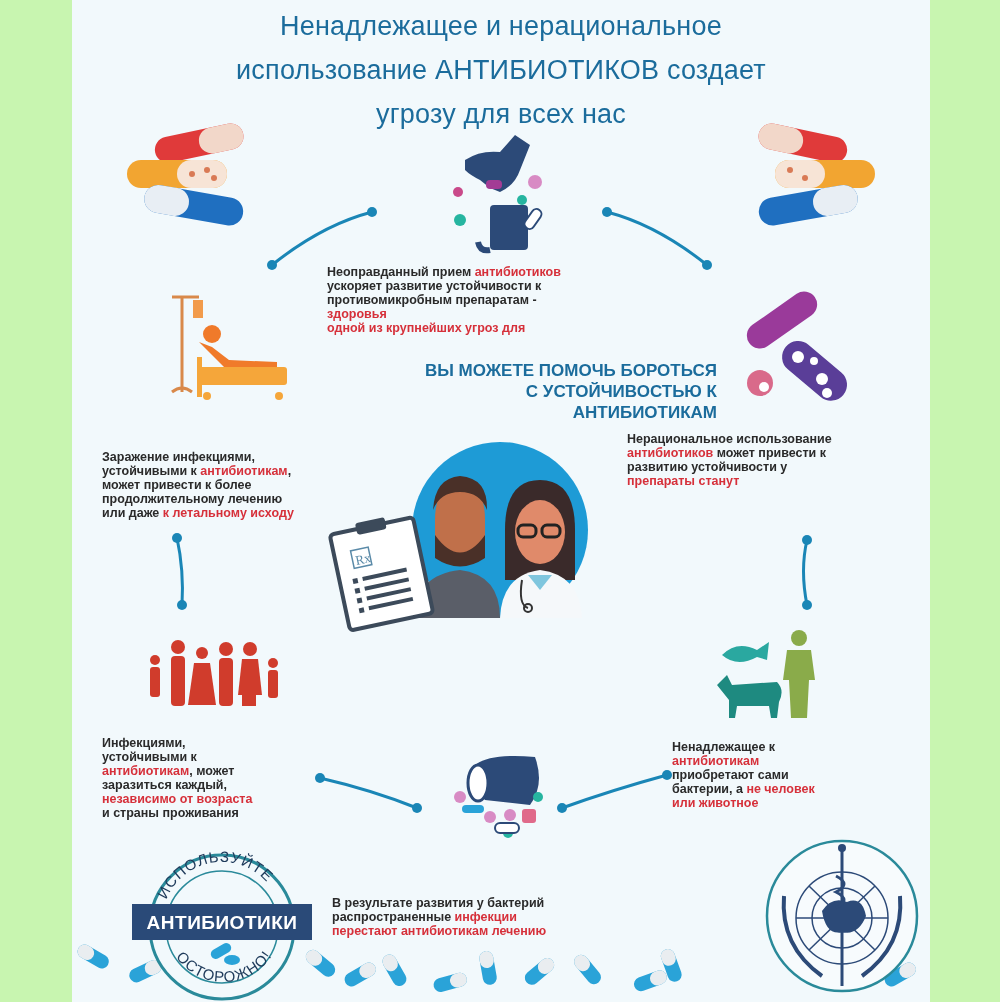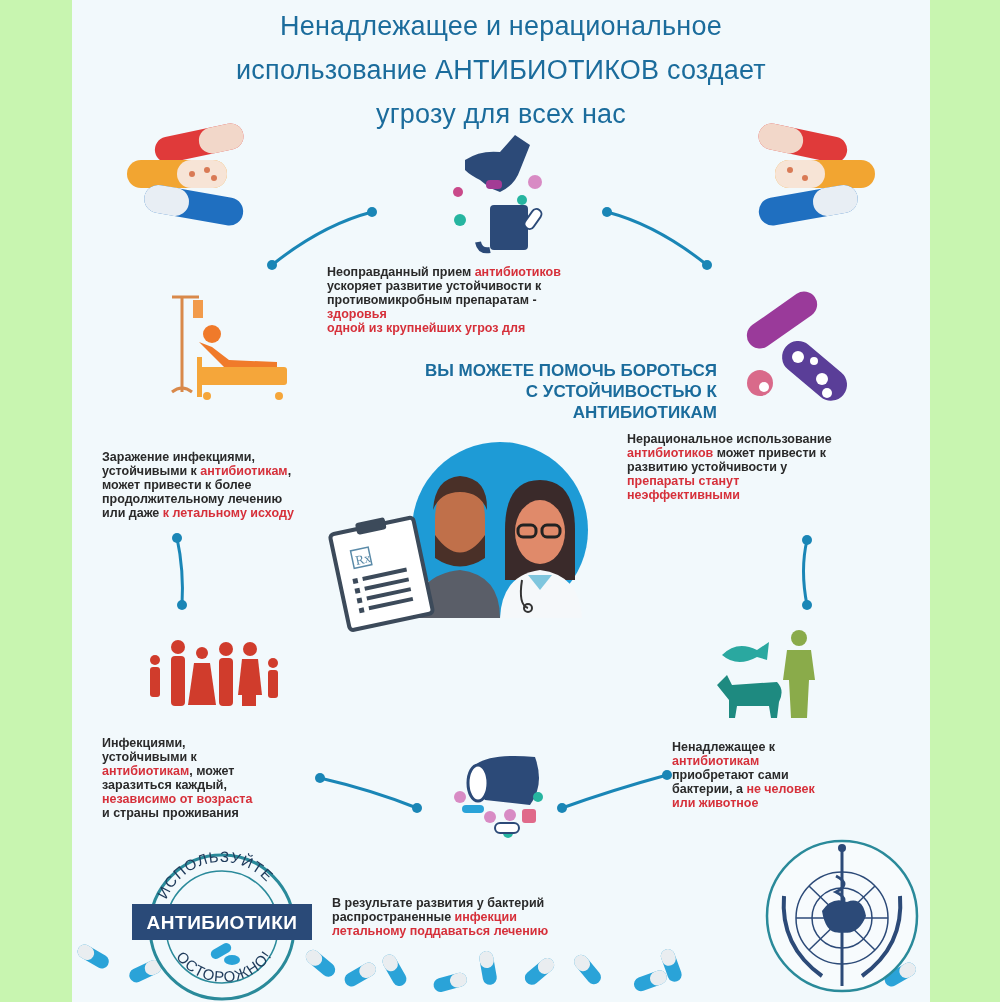--- a/index.html
+++ b/index.html
@@ -142,21 +142,20 @@
     <div>может привести к более</div>
     <div>продолжительному лечению</div>
     <div><span>или даже </span><span class="red">к летальному исходу</span></div>
   </div>
 
   <div class="blk" style="left:555px;top:432px;width:290px;">
     <div>Нерациональное использование</div>
     <div><span class="red">антибиотиков</span><span> может привести к</span></div>
     <div>развитию устойчивости у</div>
     <div class="red">препараты станут</div>
-    <div class="red">неэффективными</div>
   </div>
 
   <svg width="200" height="200" style="left:328px;top:440px">
     <circle cx="100" cy="90" r="88" fill="#1e9bd6"></circle>
 
     <path d="M35 80 Q35 45 60 42 Q85 42 85 80 L85 110 Q60 125 35 110 Z" fill="#c0704a"></path>
     <path d="M35 95 Q60 130 85 95 L85 118 Q60 135 35 118 Z" fill="#4a3028"></path>
     <path d="M33 70 Q35 38 60 36 Q88 38 87 70 Q80 52 60 52 Q40 52 33 70 Z" fill="#4a3028"></path>
     <path d="M15 178 Q15 135 60 130 Q100 135 100 178 Z" fill="#5a5e68"></path>
 
@@ -241,21 +240,21 @@
     <rect x="82" y="64" width="14" height="14" rx="3" fill="#e06a8a"></rect>
     <circle cx="98" cy="52" r="5" fill="#26b5a0"></circle>
     <circle cx="68" cy="88" r="5" fill="#26b5a0"></circle>
     <rect x="55" y="78" width="24" height="10" rx="5" fill="#fff" stroke="#2c4a78" stroke-width="2"></rect>
     <rect x="22" y="60" width="22" height="8" rx="4" fill="#2aa3d8"></rect>
   </svg>
 
   <div class="blk" style="left:260px;top:896px;width:340px;">
     <div>В результате развития у бактерий</div>
     <div><span>распространенные </span><span class="red">инфекции</span></div>
-    <div class="red">летальному поддаваться лечению</div>
+    <div class="red">перестают антибиотикам лечению</div>
   </div>
 
   <svg width="858" height="70" style="left:0;top:932px">
     <g>
       <g transform="translate(10,10) rotate(30)">
           <rect width="34" height="14" rx="7" fill="#2aa3d8"></rect>
           <rect width="17" height="14" rx="7" fill="#e9edf0"></rect>
         </g>
       <g transform="translate(55,40) rotate(-25)">
           <rect width="34" height="14" rx="7" fill="#2aa3d8"></rect>

